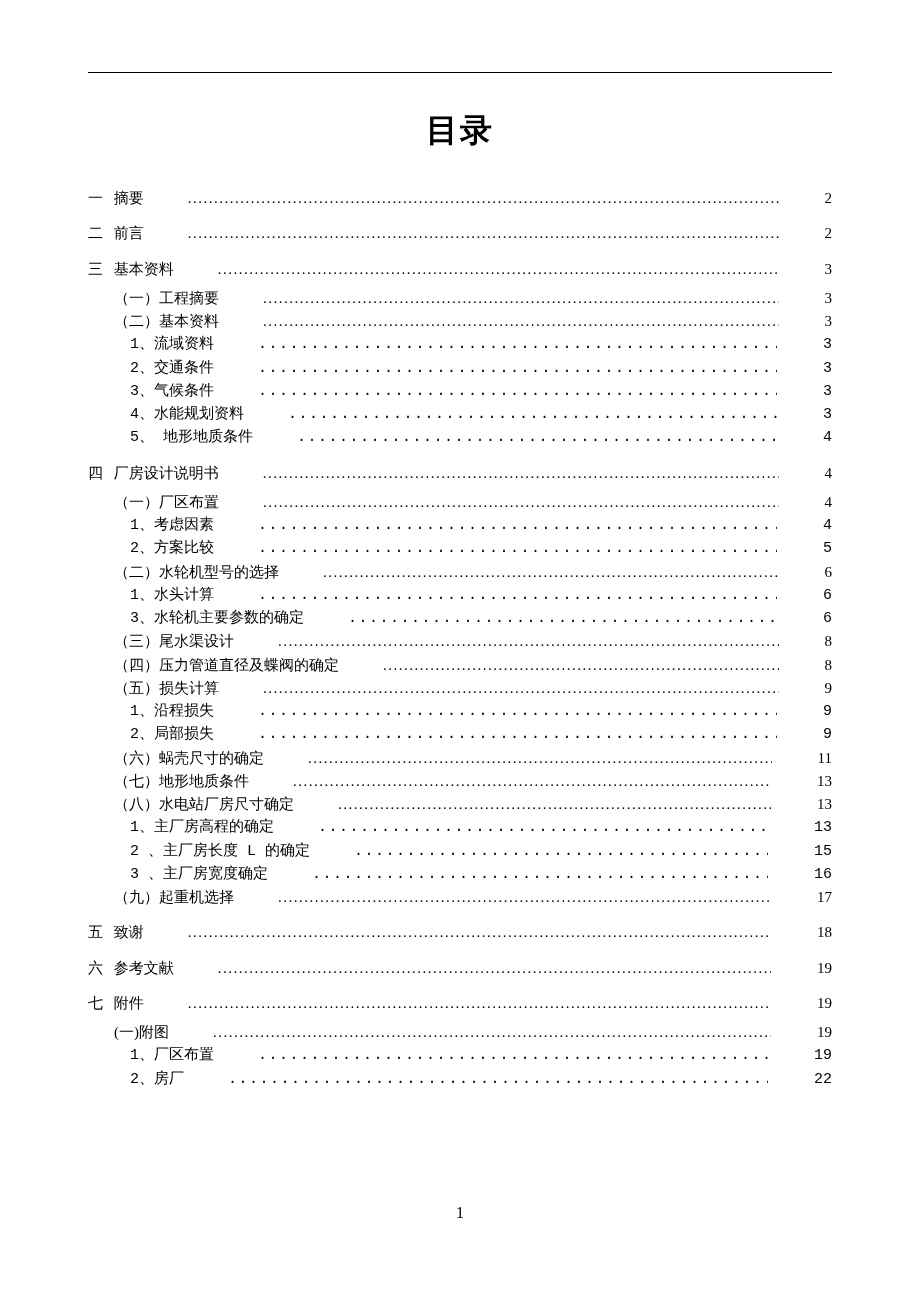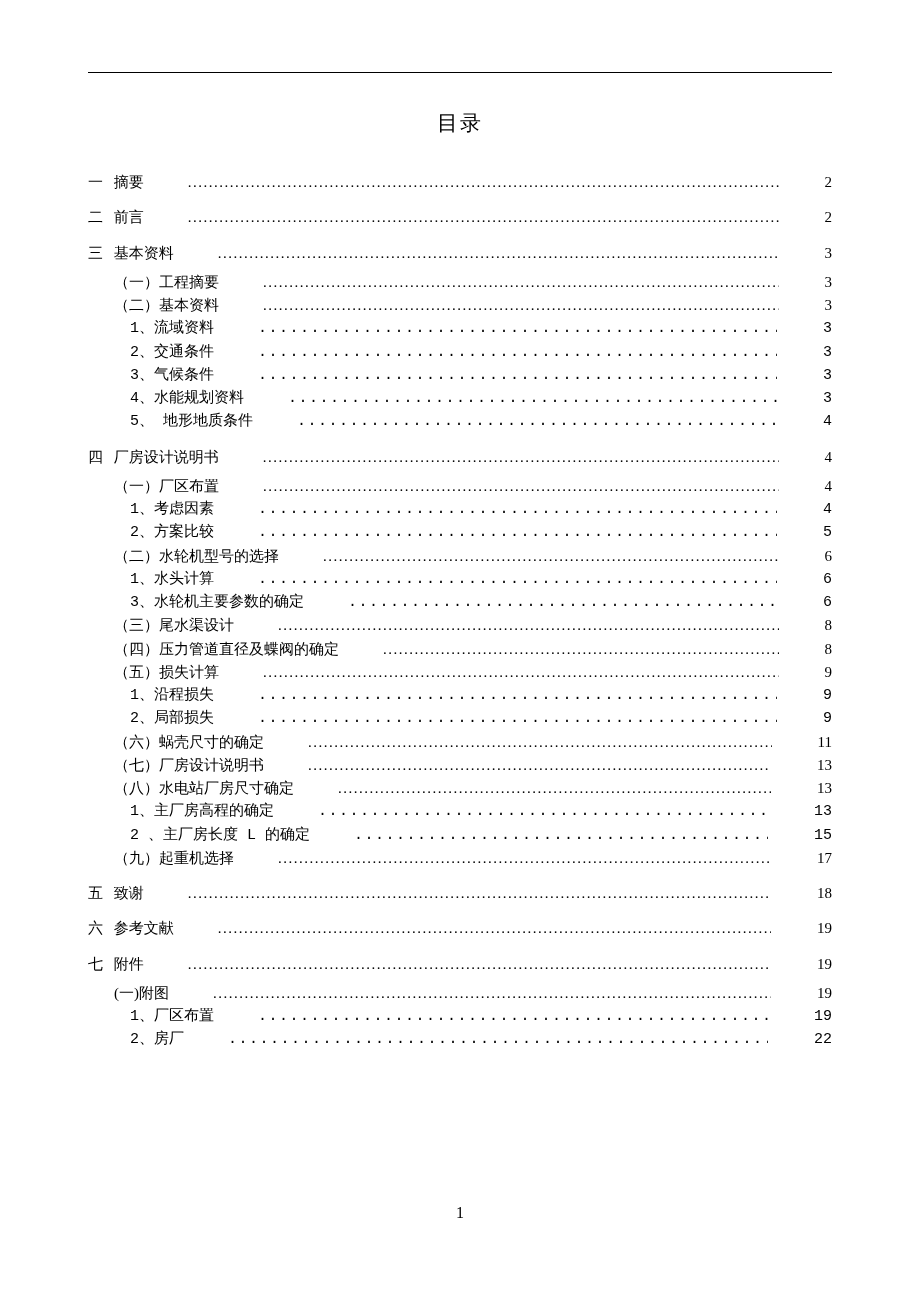--- a/index.html
+++ b/index.html
@@ -13,22 +13,22 @@
     }
     .page {
       padding: 72px 88px 60px 88px;
     }
     .header-rule {
       border-top: 1.5px solid #000;
       margin-bottom: 36px;
     }
     .title {
       text-align: center;
-      font-size: 21px;
-      font-weight: normal;
+      font-size: 32px;
+      font-weight: bold;
       margin-bottom: 34px;
       letter-spacing: 2px;
     }
     .toc-line {
       display: flex;
       align-items: baseline;
       font-size: 15px;
       line-height: 1.55;
       white-space: nowrap;
       gap: 44px;
@@ -172,38 +172,43 @@
         <span class="toc-label">2、局部损失</span>
         <span class="toc-dots"></span>
         <span class="toc-page">9</span>
       </div>
       <div class="toc-line lvl1">
         <span class="toc-label">（六）蜗壳尺寸的确定</span>
         <span class="toc-dots"></span>
         <span class="toc-page">11</span>
       </div>
       <div class="toc-line lvl1">
-        <span class="toc-label">（七）厂房设计说明书</span>
+        <span class="toc-label">（七）地形地质条件</span>
         <span class="toc-dots"></span>
         <span class="toc-page">13</span>
       </div>
       <div class="toc-line lvl1">
         <span class="toc-label">（八）水电站厂房尺寸确定</span>
         <span class="toc-dots"></span>
         <span class="toc-page">13</span>
       </div>
       <div class="toc-line lvl2">
         <span class="toc-label">1、主厂房高程的确定</span>
         <span class="toc-dots"></span>
         <span class="toc-page">13</span>
       </div>
       <div class="toc-line lvl2">
         <span class="toc-label">2 、主厂房长度 L 的确定</span>
         <span class="toc-dots"></span>
         <span class="toc-page">15</span>
+      </div>
+      <div class="toc-line lvl2">
+        <span class="toc-label">3 、主厂房宽度确定</span>
+        <span class="toc-dots"></span>
+        <span class="toc-page">16</span>
       </div>
       <div class="toc-line lvl1">
         <span class="toc-label">（九）起重机选择</span>
         <span class="toc-dots"></span>
         <span class="toc-page">17</span>
       </div>
       <div class="toc-line lvl0">
         <span class="toc-label"><span class="section-num">五</span><span> 致谢</span></span>
         <span class="toc-dots"></span>
         <span class="toc-page">18</span>

